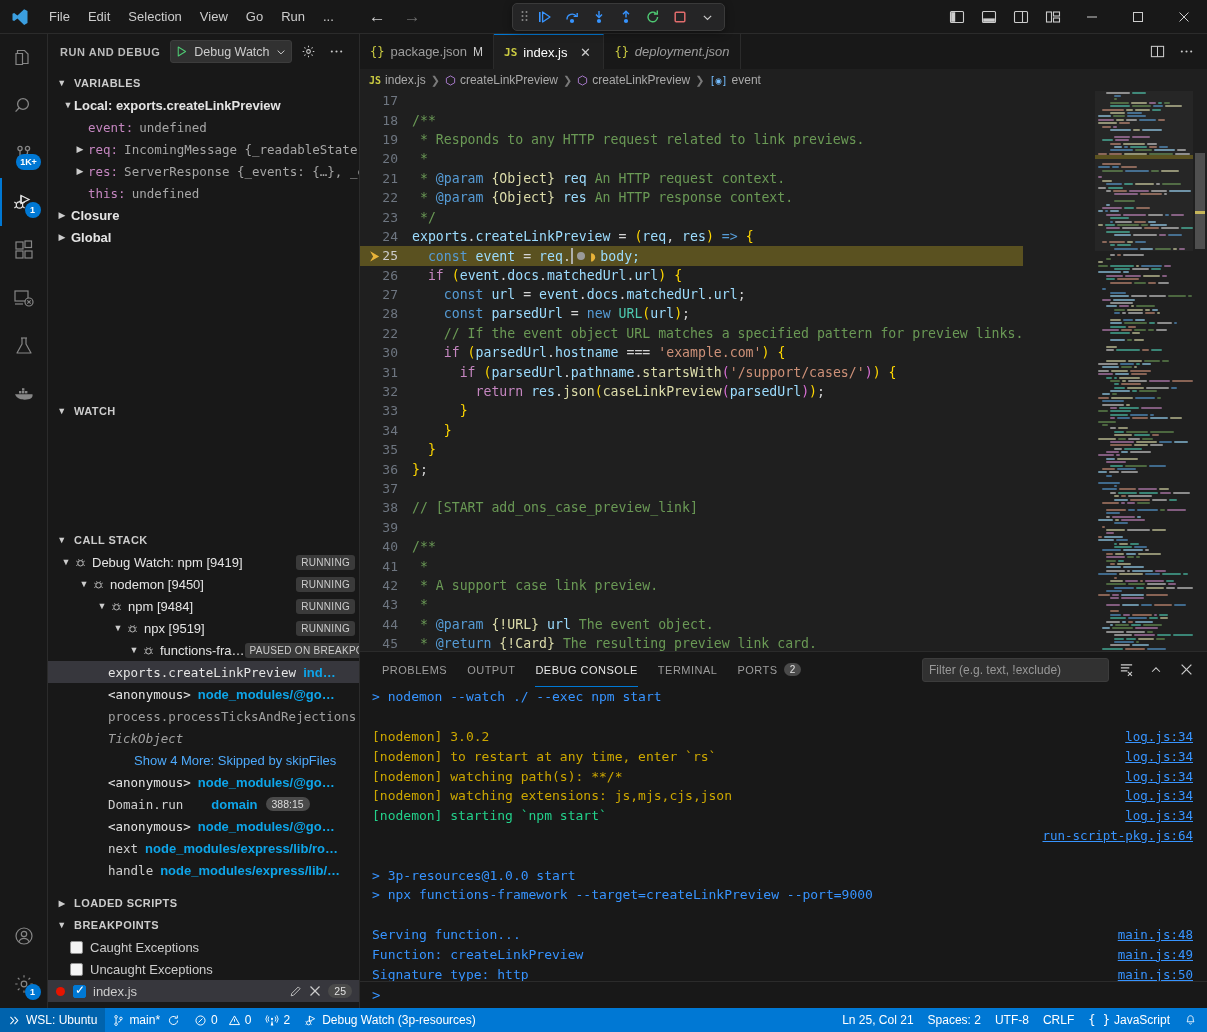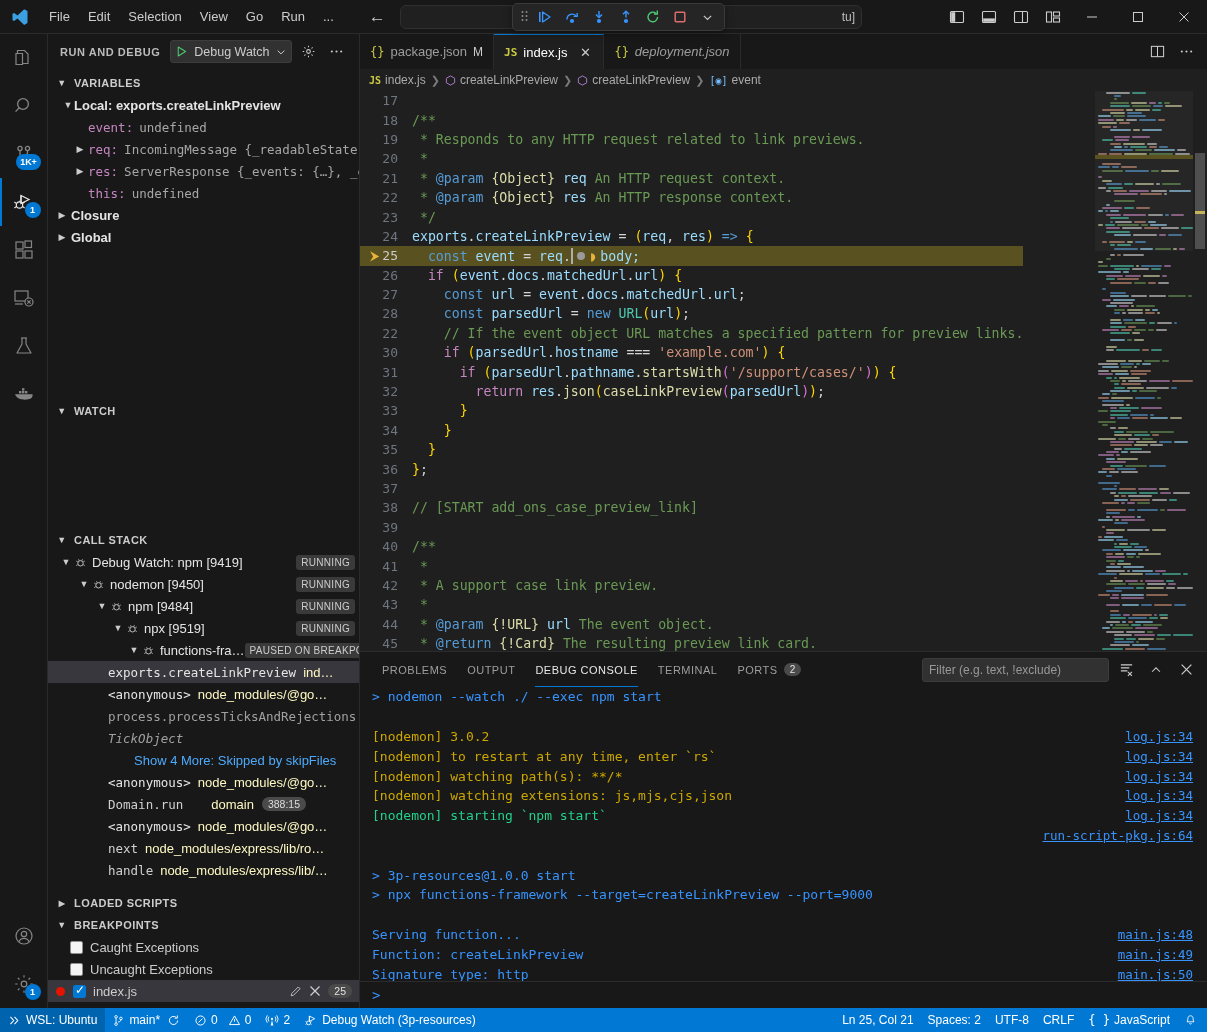--- a/index.html
+++ b/index.html
@@ -98,21 +98,21 @@
   }
   .twisty{ width:12px; display:inline-flex; align-items:center; justify-content:center; font-size:9px; color:#cccccc; flex:0 0 auto;}
   .vname{ color:#c586c0; }
   .vname-b{ color:#e4e4e4; font-weight:700; }
   .vval{ color:#a6a6a6; }
   .mono13{ font-family:"DejaVu Sans Mono","Liberation Mono",monospace; font-size:12.5px; }
 
   .stack-row{ height:22px; display:flex; align-items:center; font-size:13px; white-space:nowrap; cursor:pointer; overflow:hidden; }
   .stack-row.selected{ background:#37373d; }
   .st-label{ color:#e4e4e4; }
-  .st-sub{ color:#fef9c3; margin-left:7px; }
+  .st-sub{ color:#0ea5e9; margin-left:7px;font-weight:bold; }
   .st-state{
     background:#3a3a3a; color:#cccccc; font-size:10px; border-radius:3px;
     padding:2px 5px; margin-left:auto; margin-right:4px; letter-spacing:.3px; white-space:nowrap;
   }
   .st-line{ background:#4a4a4a; color:#dcdcdc; font-size:10.5px; border-radius:9px; padding:1px 6px; margin-left:8px;}
   .bug-ico{ margin:0 5px 0 2px; display:inline-flex; }
   .link-row{ color:#4daafc; font-size:13px; }
 
   .bp-row{ height:22px; display:flex; align-items:center; font-size:13px; padding-left:6px; cursor:pointer;}
   .bp-row.selected{ background:#37373d; }
@@ -248,23 +248,20 @@
     <div class="menu-item">View</div>
     <div class="menu-item">Go</div>
     <div class="menu-item">Run</div>
     <div class="menu-item">...</div>
   </div>
   <div id="nav-arrows">
     <span class="nav-arrow">←</span>
     <span class="nav-arrow dim">→</span>
   </div>
 
-  <div id="cmdcenter">
-    <span class="ctext">tu]</span>
-  </div>
 
   <div id="debug-toolbar">
     <div id="drag-dots">
       <svg width="7" height="14" viewBox="0 0 7 14">
           <g fill="#8a8a8a">
             <circle cx="1.5" cy="2" r="1"></circle>
             <circle cx="5.5" cy="2" r="1"></circle>
             <circle cx="1.5" cy="6" r="1"></circle>
             <circle cx="5.5" cy="6" r="1"></circle>
             <circle cx="1.5" cy="10" r="1"></circle>

